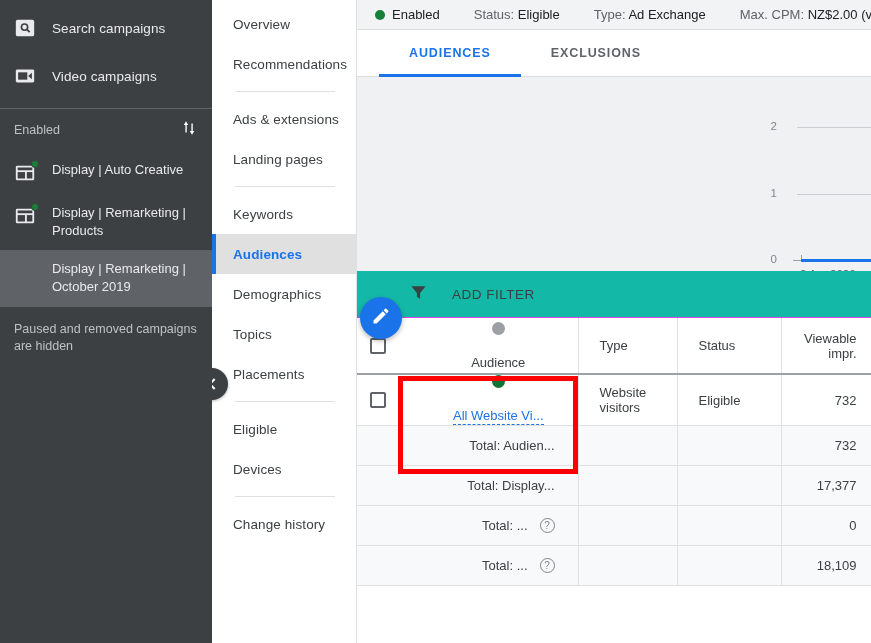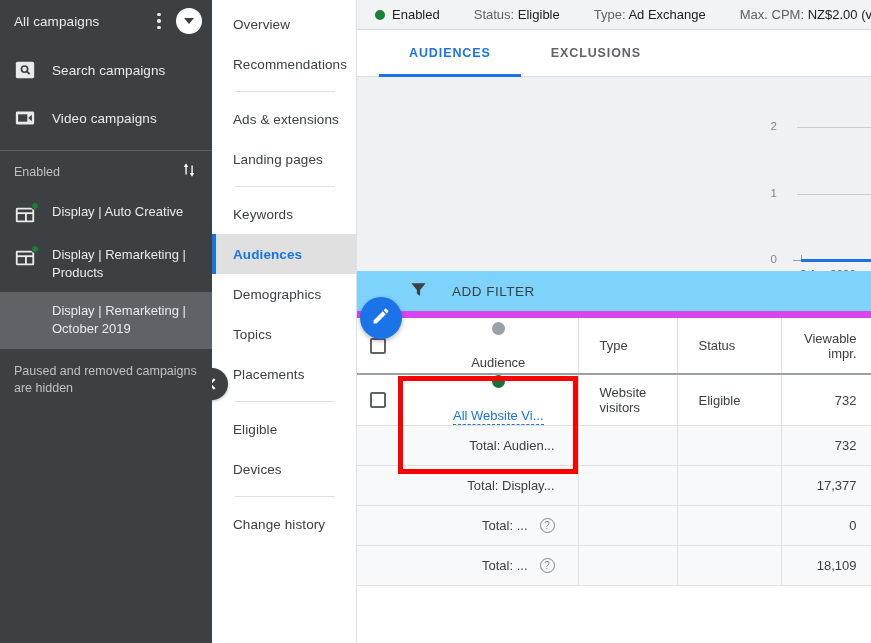--- a/index.html
+++ b/index.html
@@ -148,22 +148,22 @@
   .fab {
     position: absolute; left: 3px; top: 297px;
     width: 42px; height: 42px; border-radius: 50%;
     background: #1a73e8; display: flex; align-items: center;
     justify-content: center; cursor: pointer; z-index: 25;
     box-shadow: 0 2px 5px rgba(0,0,0,.28);
   }
 
   .filterbar {
     height: 47px; display: flex; align-items: center;
-    padding-left: 52px; gap: 24px; background: #7dd3fc;
-    border-bottom: 7px solid #d946ef;
+    padding-left: 52px; gap: 24px; background: #14b8a6;
+    border-bottom: 1px solid #d946ef;
   }
   .filter-label { font-size: 13.5px; letter-spacing: .5px; color: #3c4043; }
 
   
   table.datatable { width: 100%; border-collapse: collapse; table-layout: fixed; }
   table.datatable th, table.datatable td {
     border-right: 1px solid #e0e0e0; border-bottom: 1px solid #e0e0e0;
     font-size: 13px; color: #3c4043; font-weight: normal; vertical-align: middle;
   }
   table.datatable thead th { height: 56px; border-bottom: 2px solid #9aa0a6; }
@@ -201,31 +201,20 @@
     position: absolute; border: 5px solid #ff0000; pointer-events: none; z-index: 30;
   }
 </style>
 </head>
 <body>
 
 <div id="app">
 
   <div class="sidebar">
 
-    <div class="sb-header">
-      <span class="sb-title">All campaigns</span>
-      <span class="kebab">
-          <i></i>
-          <i></i>
-          <i></i>
-        </span>
-      <span class="dropdown-circle">
-          <span class="tri"></span>
-        </span>
-    </div>
 
     <div class="sb-nav">
 
       <div class="sb-item">
         <span class="sb-ic">
           <svg width="22" height="22" viewBox="0 0 24 24">
               <rect x="2" y="3" width="20" height="18" rx="2" fill="#e8eaed"></rect>
               <circle cx="11.5" cy="11" r="3.4" fill="none" stroke="#3c4043" stroke-width="1.8"></circle>
               <line x1="14" y1="13.5" x2="17" y2="16.5" stroke="#3c4043" stroke-width="2"></line>
             </svg>

